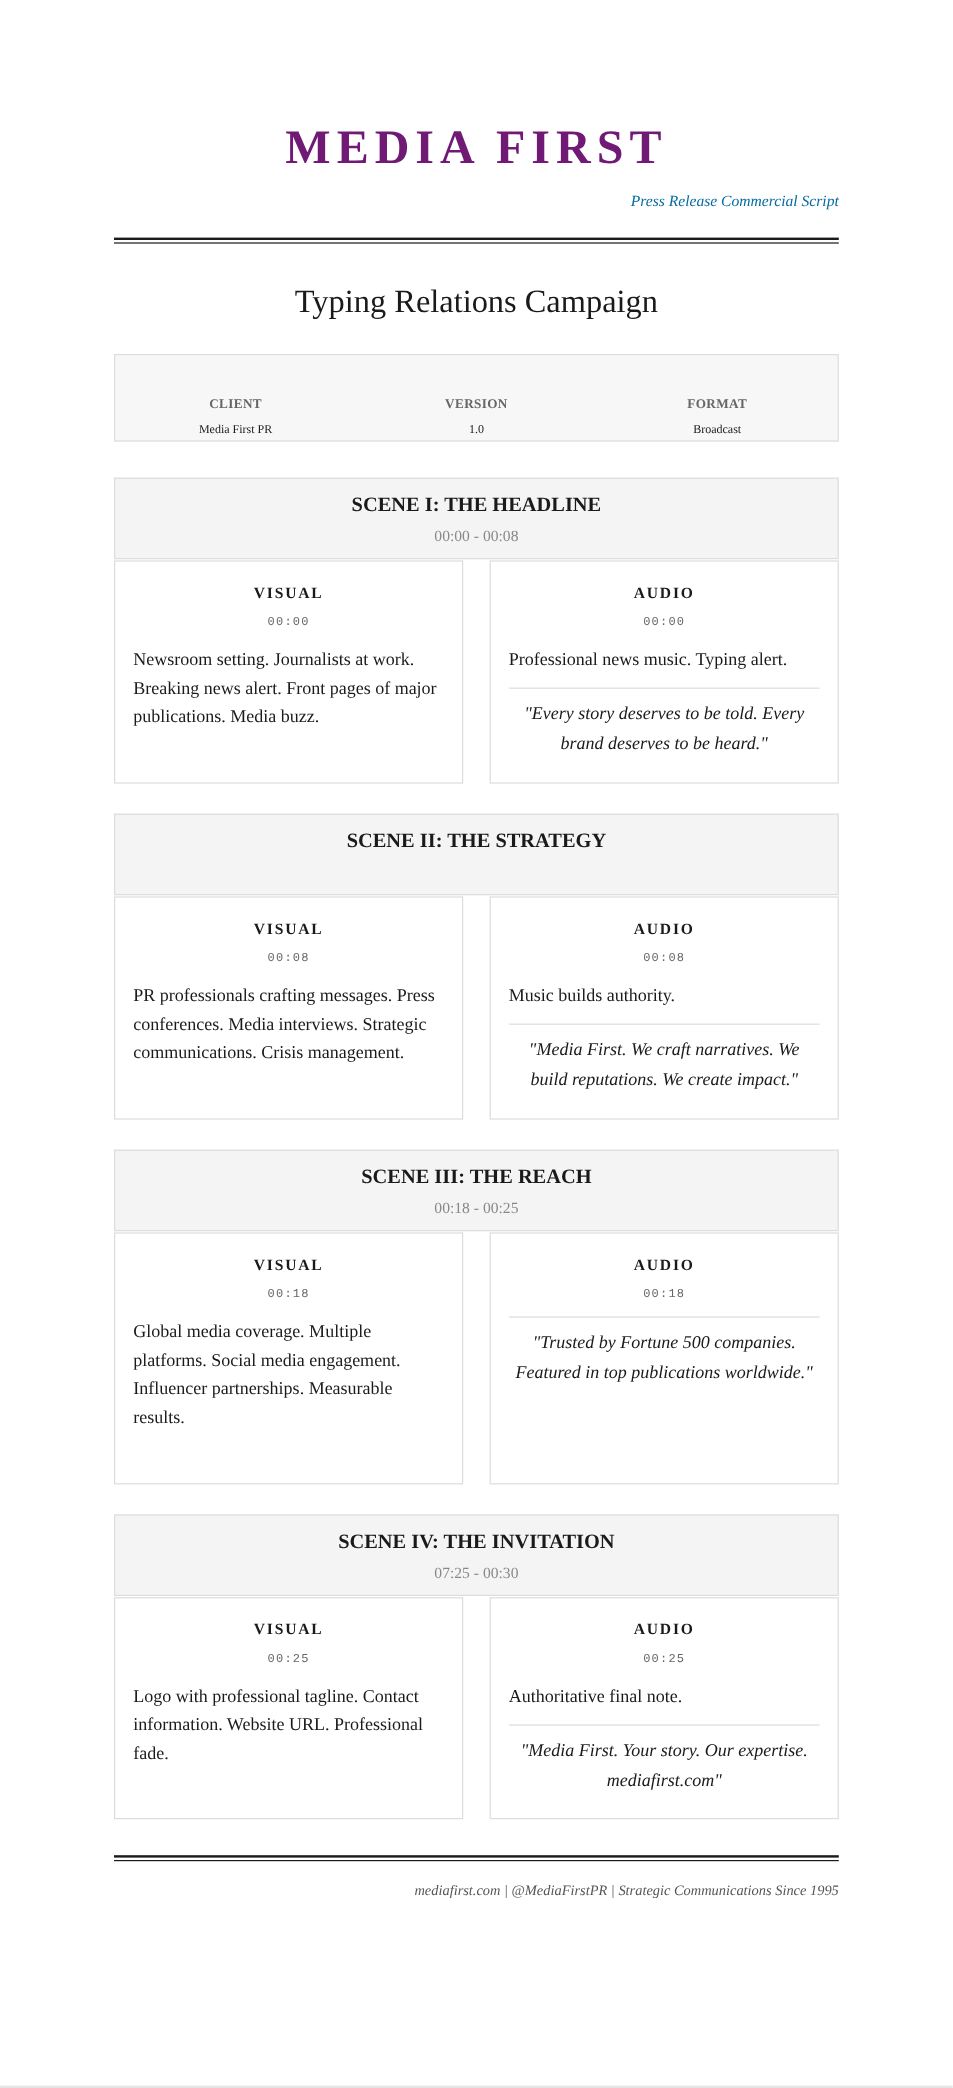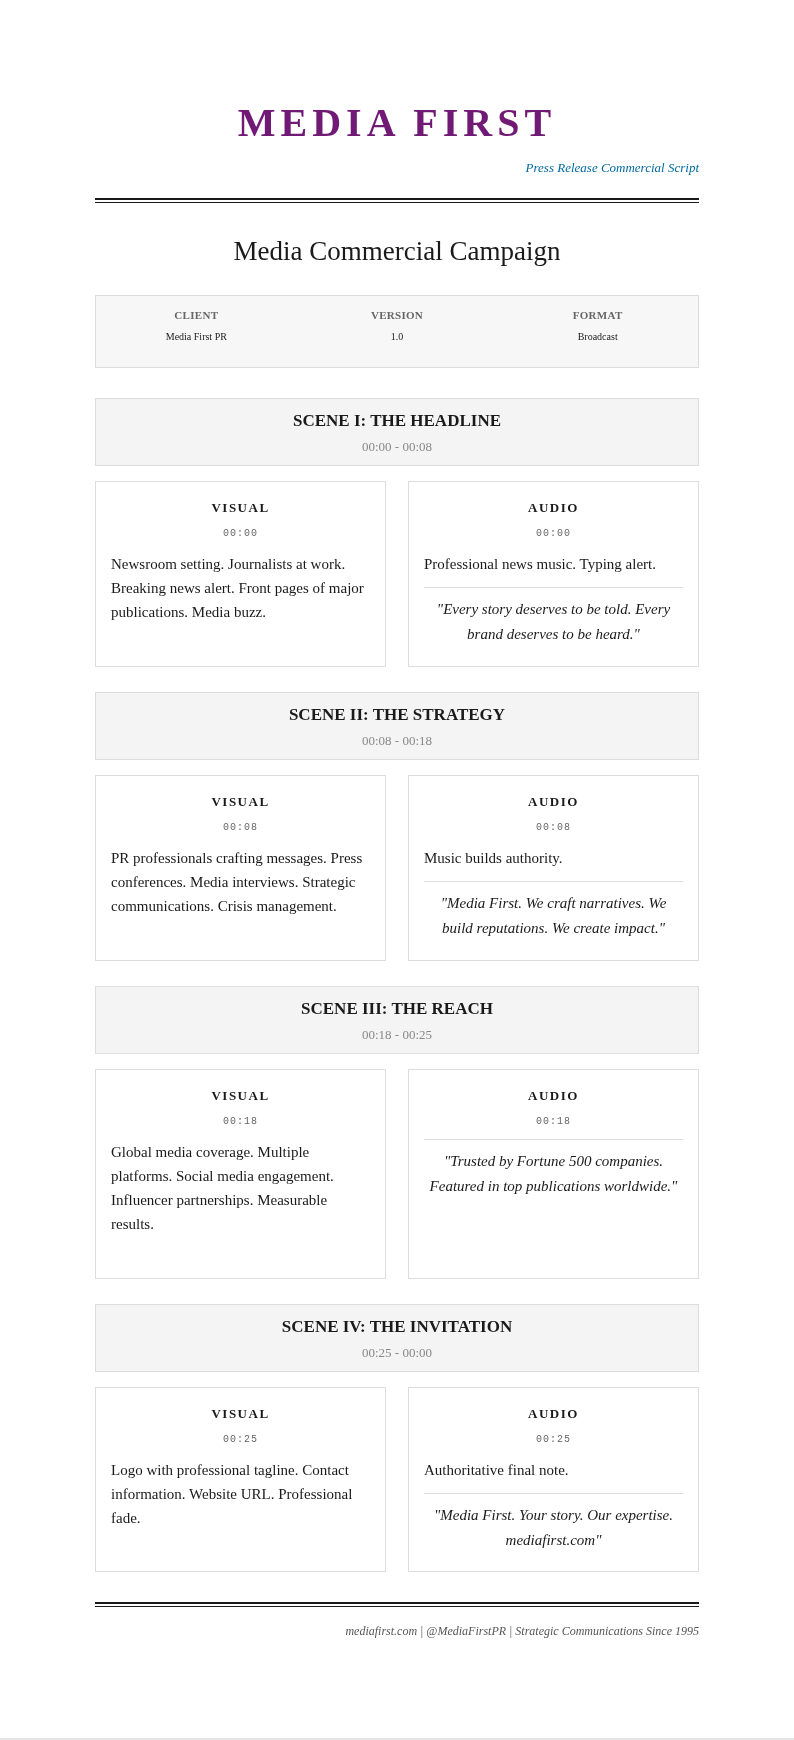--- a/index.html
+++ b/index.html
@@ -46,22 +46,22 @@
       color: #1a1a1a;
       margin-top: 32px;
       line-height: 32px;
     }
     .meta-box {
       margin-top: 28px;
       border: 1px solid #dddddd;
       background: #f7f7f7;
       height: 73px;
       display: flex;
-      align-items: flex-start;
-      padding: 12px 0px;
+      align-items: flex-end;
+      padding: 0 0px;
     }
     .meta-item {
       flex: 1;
       text-align: center;
     }
     .meta-label {
       font-size: 11px;
       font-weight: bold;
       color: #666;
       text-transform: uppercase;
@@ -90,21 +90,21 @@
     }
     .scene-time {
       font-size: 13px;
       color: #888;
       margin-top: 8px;
       line-height: 16px;
     }
     .scene-cols {
       display: flex;
       justify-content: space-between;
-      margin-top: 15px;
+      margin-top: 1px;
     }
     .col {
       width: 291px;
       border: 1px solid #dddddd;
       background: #fff;
       padding: 18px 15px 20px 15px;
     }
     .col-label {
       text-align: center;
       font-size: 13px;
@@ -162,21 +162,21 @@
 <body>
 
 <div class="page">
 
   <header>
     <div class="brand">MEDIA FIRST</div>
     <div class="subtitle">Press Release Commercial Script</div>
     <div class="double-rule"></div>
   </header>
 
-  <h1 class="campaign-title">Media Commercial Campaign</h1>
+  <h1 class="campaign-title">Typing Relations Campaign</h1>
 
   <div class="meta-box">
     <div class="meta-item">
       <div class="meta-label">CLIENT</div>
       <div class="meta-value">Media First PR</div>
     </div>
     <div class="meta-item">
       <div class="meta-label">VERSION</div>
       <div class="meta-value">1.0</div>
     </div>
@@ -203,21 +203,20 @@
         <div class="col-text">Professional news music. Typing alert.</div>
         <div class="audio-rule"></div>
         <div class="audio-quote">"Every story deserves to be told. Every brand deserves to be heard."</div>
       </div>
     </div>
   </section>
 
   <section>
     <div class="scene-header" style="margin-top:25px;">
       <div class="scene-title">SCENE II: THE STRATEGY</div>
-      <div class="scene-time">00:08 - 00:18</div>
     </div>
     <div class="scene-cols">
       <div class="col" style="height:186px;">
         <div class="col-label">VISUAL</div>
         <div class="col-time">00:08</div>
         <div class="col-text">PR professionals crafting messages. Press conferences. Media interviews. Strategic communications. Crisis management.</div>
       </div>
       <div class="col" style="height:186px;">
         <div class="col-label">AUDIO</div>
         <div class="col-time">00:08</div>
@@ -244,21 +243,21 @@
         <div class="col-time">00:18</div>
         <div class="audio-rule"></div>
         <div class="audio-quote">"Trusted by Fortune 500 companies. Featured in top publications worldwide."</div>
       </div>
     </div>
   </section>
 
   <section>
     <div class="scene-header" style="margin-top:25px;">
       <div class="scene-title">SCENE IV: THE INVITATION</div>
-      <div class="scene-time">00:25 - 00:00</div>
+      <div class="scene-time">07:25 - 00:30</div>
     </div>
     <div class="scene-cols">
       <div class="col" style="height:185px;">
         <div class="col-label">VISUAL</div>
         <div class="col-time">00:25</div>
         <div class="col-text">Logo with professional tagline. Contact information. Website URL. Professional fade.</div>
       </div>
       <div class="col" style="height:185px;">
         <div class="col-label">AUDIO</div>
         <div class="col-time">00:25</div>

